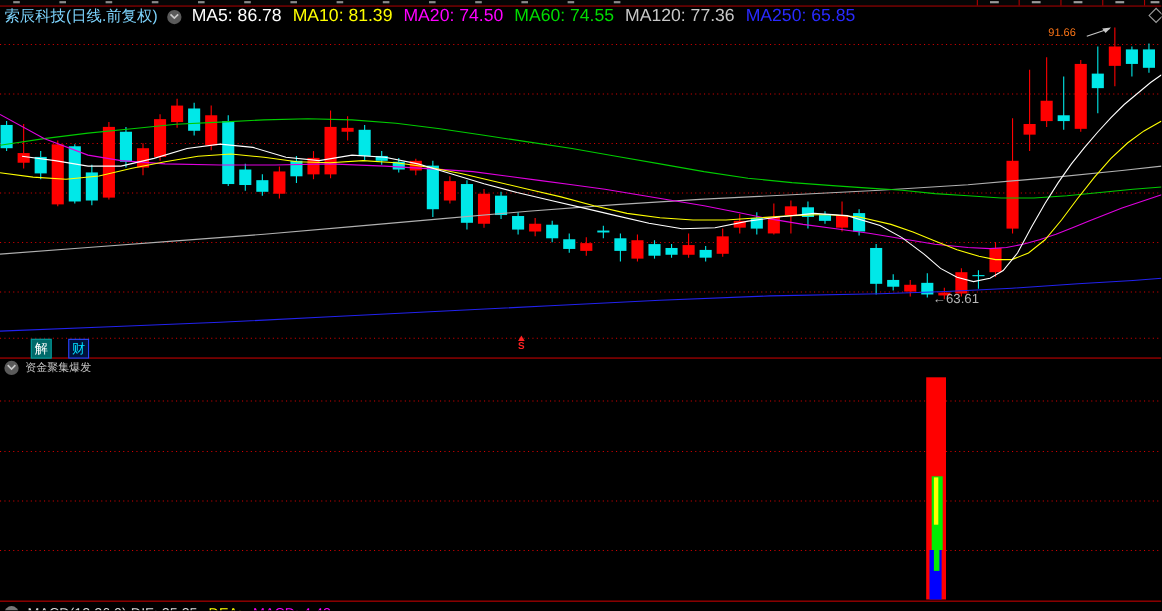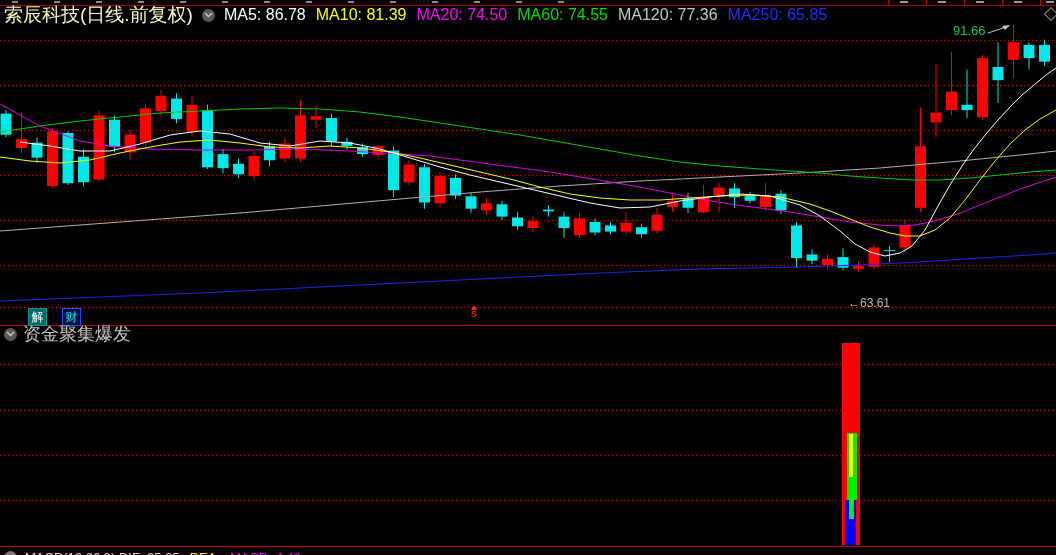--- a/index.html
+++ b/index.html
@@ -3,38 +3,38 @@
 <meta charset="utf-8">
 <style>
   html,body{margin:0;padding:0;background:#000;}
   body{width:1056px;height:555px;position:relative;overflow:hidden;
        font-family:"Liberation Sans","DejaVu Sans",sans-serif;}
   .abs{position:absolute;}
   
   #top-strip{left:0;top:0;width:1056px;height:5px;background:#050505;border-bottom:1px solid #a00000;}
   
   #header{left:4px;top:6px;height:18px;display:flex;align-items:center;gap:9px;white-space:nowrap;}
-  #header .title{color:#fef9c3;font-size:19px;}
+  #header .title{color:#7dd3fc;font-size:14px;}
   .circle-icon{width:13px;height:13px;border-radius:50%;background:#5a5a5a;display:inline-flex;
                align-items:center;justify-content:center;flex:0 0 auto;}
   .circle-icon svg{display:block;}
   .legend-item{font-size:16px;}
   
-  .ann{color:#22c55e;font-size:13px;line-height:13px;}
+  .ann{color:#f97316;font-size:10px;line-height:13px;}
   #ann-low{color:#b8b8b8;font-size:12px;}
   
   #sig{width:12px;text-align:center;color:#ff2222;line-height:5px;}
   #sig .tri{display:block;width:0;height:0;margin:0 auto;border-left:3px solid transparent;
             border-right:3px solid transparent;border-bottom:5px solid #ff2222;}
   #sig .s{display:block;font-size:9px;font-weight:bold;line-height:9px;}
   
   .mini-tab{width:17px;height:16px;font-size:12px;line-height:16px;text-align:center;}
   
   #panel-label{left:4px;top:326px;height:16px;display:flex;align-items:center;gap:6px;}
-  #panel-label .txt{color:#c4c4c4;font-size:18px;}
+  #panel-label .txt{color:#c4c4c4;font-size:10px;}
   
   #macd-row{left:4px;top:549px;height:6px;display:flex;align-items:center;gap:8px;overflow:hidden;white-space:nowrap;}
   #macd-row .ic{width:13px;height:13px;border-radius:50%;background:#787878;flex:0 0 auto;margin-top:10px;}
   #macd-row span{font-size:13px;line-height:13px;margin-top:10px;}
   
   #diamond{left:1046px;top:9px;width:8px;height:8px;border:1px solid #9a9a9a;transform:rotate(45deg);background:#000;}
   svg#chart{left:0;top:0;}
 </style>
 </head>
 <body>
@@ -256,21 +256,21 @@
     <g>
       <rect x="842" y="343" width="18" height="202" fill="#ff0000"></rect>
       <rect x="847" y="433" width="10" height="67" fill="#00ee00"></rect>
       <rect x="849" y="434" width="4" height="43" fill="#ffff00"></rect>
       <rect x="845" y="500" width="11" height="45" fill="#0000ff"></rect>
       <rect x="849" y="500" width="5" height="19" fill="#00ee00"></rect>
     </g>
   </svg>
 
 <div id="ann-high" class="abs ann" style="left: 953px; top: 24px;">91.66</div>
-<div id="ann-low" class="abs ann" style="left: 848px; top: 265px; margin-top: 32px;">←63.61</div>
+<div id="ann-low" class="abs ann" style="left: 848px; top: 265px;">←63.61</div>
 
 <div id="sig" class="abs" style="left: 468px; top: 305px; color: rgb(255, 34, 34);">
   <span class="tri"></span>
   <span class="s">S</span>
 </div>
 
 <div class="mini-tab abs" id="tab0" style="left: 28px; top: 308px; background: rgb(0, 106, 106); color: rgb(255, 255, 255); border: 1px solid rgb(0, 154, 154);">解</div>
 <div class="mini-tab abs" id="tab1" style="left: 62px; top: 308px; background: rgb(0, 18, 58); color: rgb(0, 224, 255); border: 1px solid rgb(42, 68, 255);">财</div>
 
 <div id="panel-label" class="abs">

